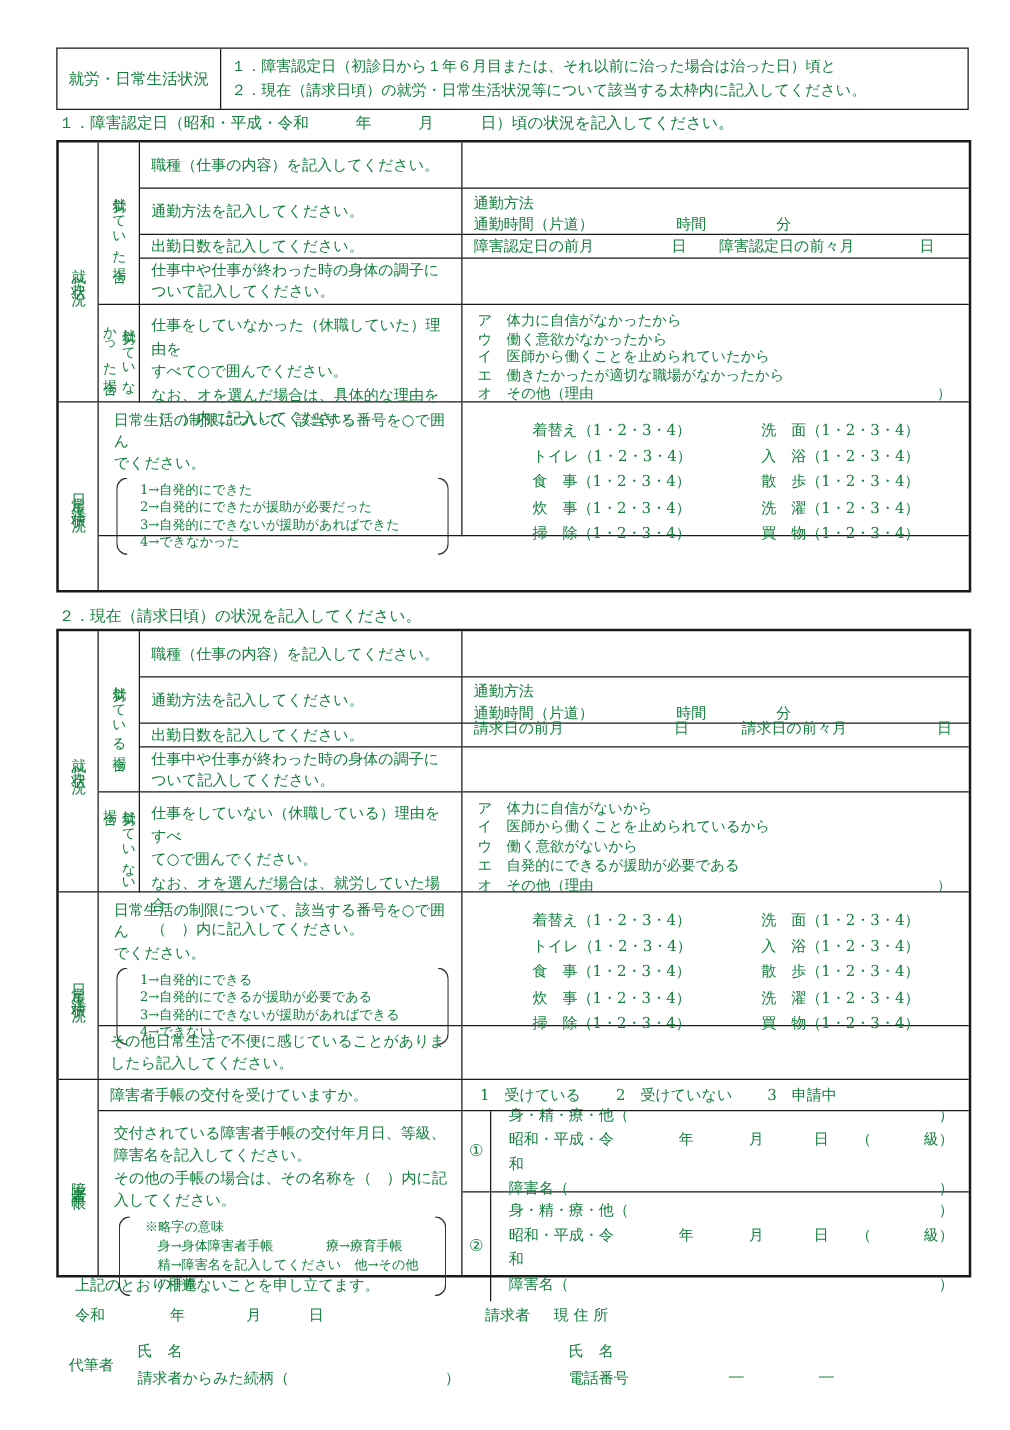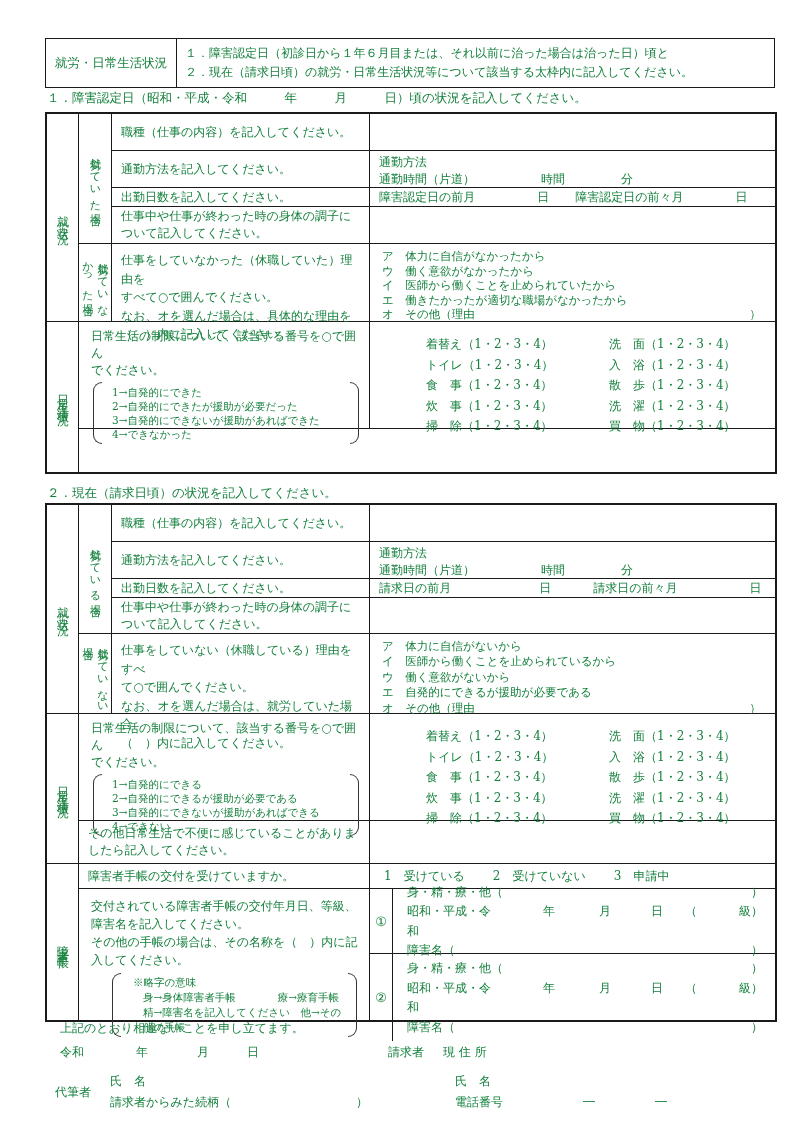--- a/index.html
+++ b/index.html
@@ -26,21 +26,21 @@
   .rowline{display:flex;align-items:baseline;}
   .reasons{padding:5px 10px 0 12px;font-size:11.5px;line-height:14.6px;}
   .reason-last{display:flex;justify-content:space-between;padding-right:4px;}
   .daily-q{display:block;padding:6px 8px 0 12px;}
   .brkblock{display:flex;margin:3px 2px 0 2px;}
   .brk{width:8px;flex:none;border:1.2px solid #333;}
   .brk-l{border-right:none;border-radius:9px 0 0 9px;}
   .brk-r{border-left:none;border-radius:0 9px 9px 0;}
   .scale{flex:1;font-size:10.5px;line-height:14px;padding:3px 4px 3px 10px;}
   .daily-items{display:grid;grid-template-columns:183px auto;padding:12px 0 0 56px;line-height:20.5px;font-size:12px;row-gap:0;}
-  .noteblock{display:flex;margin:4px 4px 0 21px;}
+  .noteblock{display:flex;margin:4px 4px 0 4px;}
   .note{flex:1;font-size:10.5px;line-height:15px;padding:2px 4px 2px 12px;}
   .techo-items{display:grid;grid-template-rows:65px 1fr;}
   .titem{display:flex;}
   .tnum{width:22px;flex:none;display:flex;align-items:center;justify-content:center;font-size:13px;border-right:1px solid #1a1a1a;}
   .tbody{flex:1;padding:5px 12px 4px 14px;line-height:19.5px;display:flex;flex-direction:column;justify-content:center;}
   .pline{display:flex;justify-content:space-between;}
   .footer{position:absolute;left:0;top:1018px;width:808px;height:126px;font-size:12px;}
   .fabs{position:absolute;white-space:nowrap;}
 </style>
 </head>
@@ -147,21 +147,21 @@
     <div class="cell bb a" style="grid-row:2;grid-column:4;">
       <div>通勤方法</div>
       <div class="rowline">
         <span>通勤時間（片道）</span>
         <span style="margin-left:66px;">時間</span>
         <span style="margin-left:56px;">分</span>
       </div>
     </div>
 
     <div class="cell br bb q" style="grid-row:3;grid-column:3;">出勤日数を記入してください。</div>
-    <div class="cell bb a acenter" style="grid-row:3;grid-column:4;padding-top:0;padding-bottom:0;align-items:flex-end;">
+    <div class="cell bb a acenter" style="grid-row:3;grid-column:4;padding-top:0;padding-bottom:12px;">
       <span>請求日の前月</span>
       <span style="margin-left:88px;">日</span>
       <span style="margin-left:42px;">請求日の前々月</span>
       <span style="margin-left:72px;">日</span>
     </div>
 
     <div class="cell br bb q" style="grid-row:4;grid-column:3;">仕事中や仕事が終わった時の身体の調子について記入してください。</div>
     <div class="cell bb" style="grid-row:4;grid-column:4;"></div>
 
     <div class="cell br bb vlab vlab-sub" style="grid-row:5;grid-column:2;">就労していない

